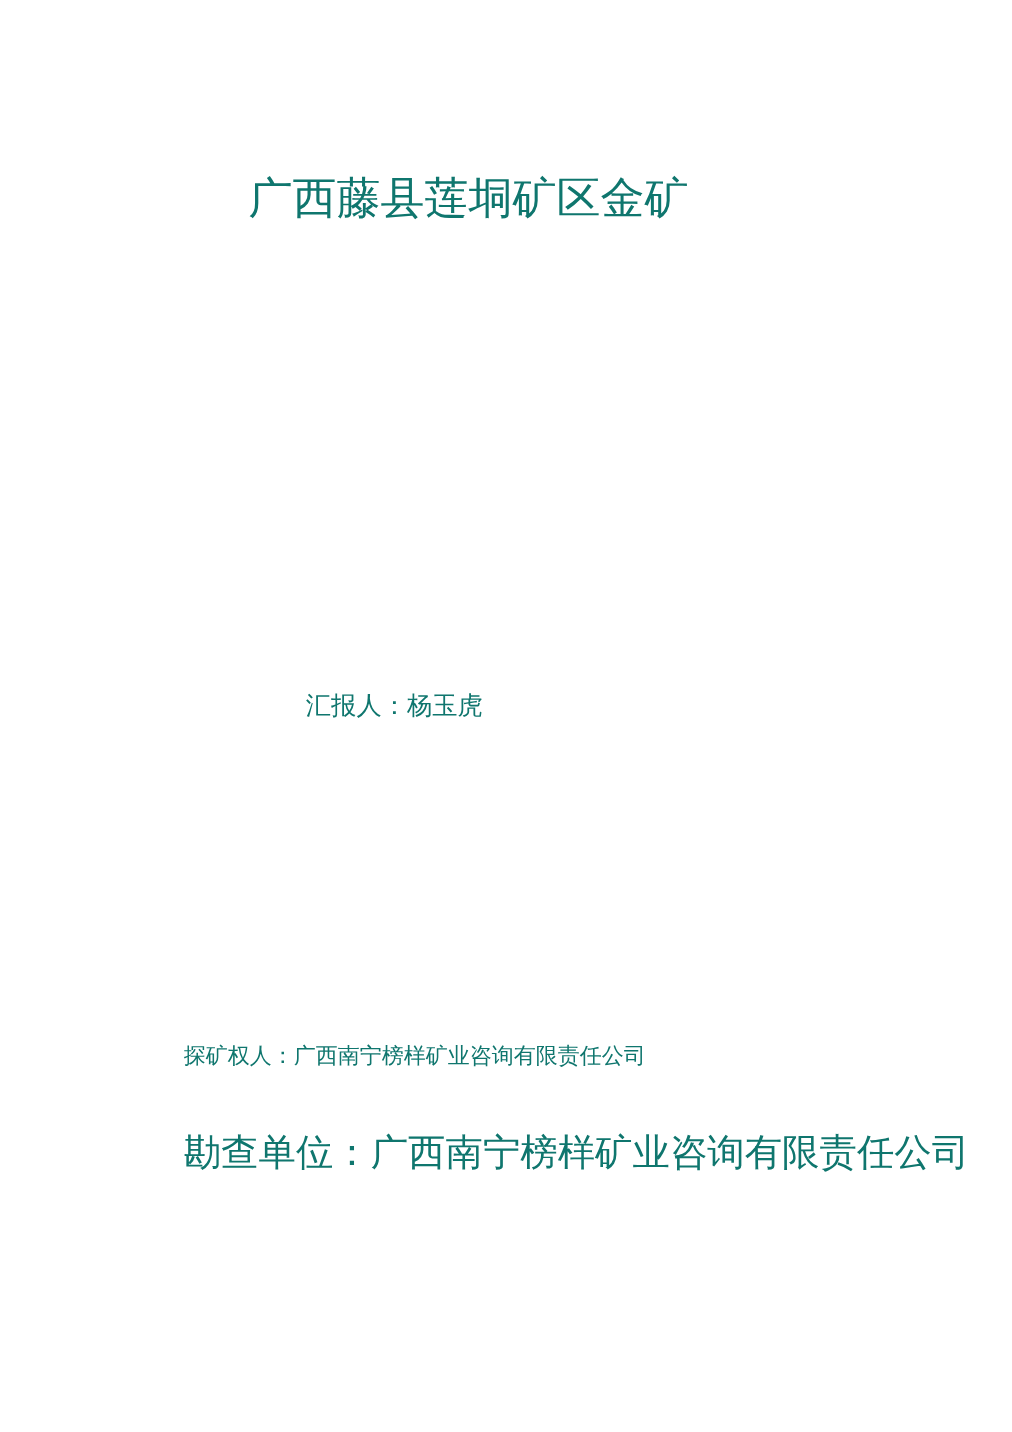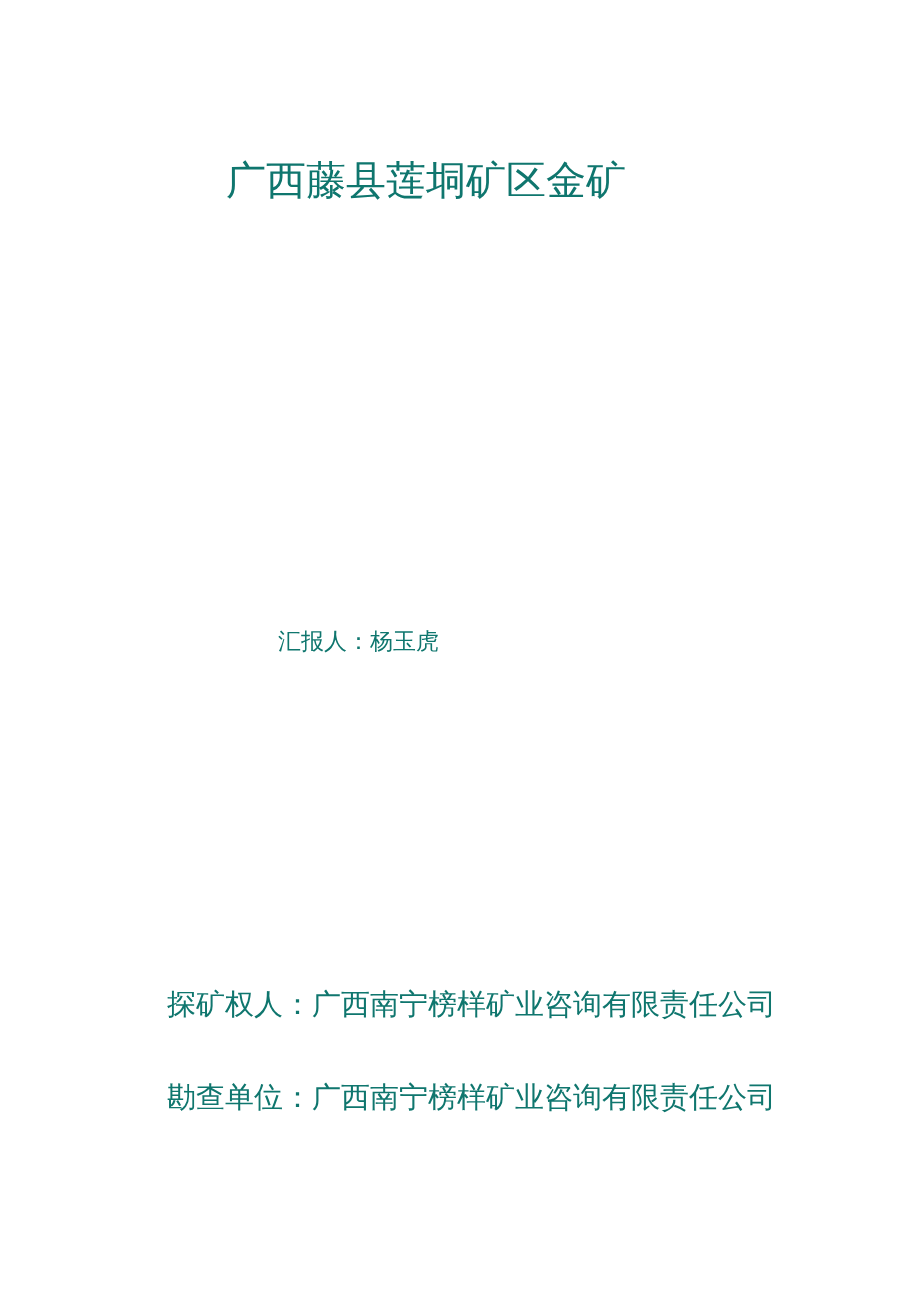--- a/index.html
+++ b/index.html
@@ -33,34 +33,33 @@
     position: absolute;
     top: 625px;
     left: 248px;
     font-size: 23px;
     line-height: 34px;
     white-space: nowrap;
     margin-left: 30px;
   }
   .line-holder {
     position: absolute;
-    top: 987px;
+    top: 943px;
     left: 167px;
-    font-size: 29px;
+    font-size: 20px;
     line-height: 34px;
     white-space: nowrap;
   }
   .line-unit {
     position: absolute;
     top: 1032px;
     left: 167px;
-    font-size: 29px;
+    font-size: 34px;
     line-height: 34px;
     white-space: nowrap;
-    margin-top: 48px;
   }
 </style>
 </head>
 <body>
 
 <div class="page">
 
   <div class="doc-title">
     <div>广西藤县莲垌矿区金矿</div>
   </div>

